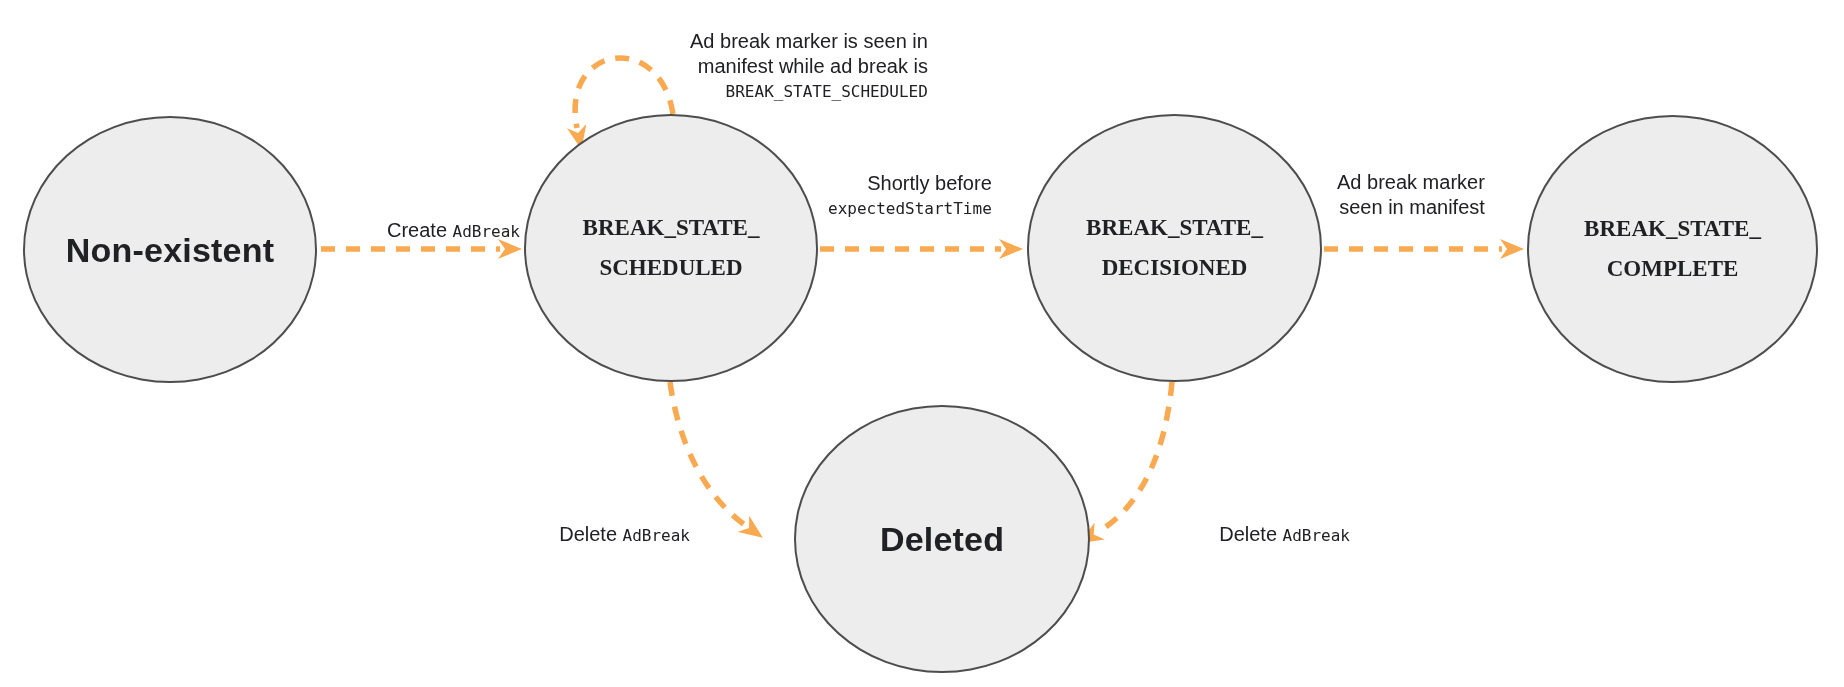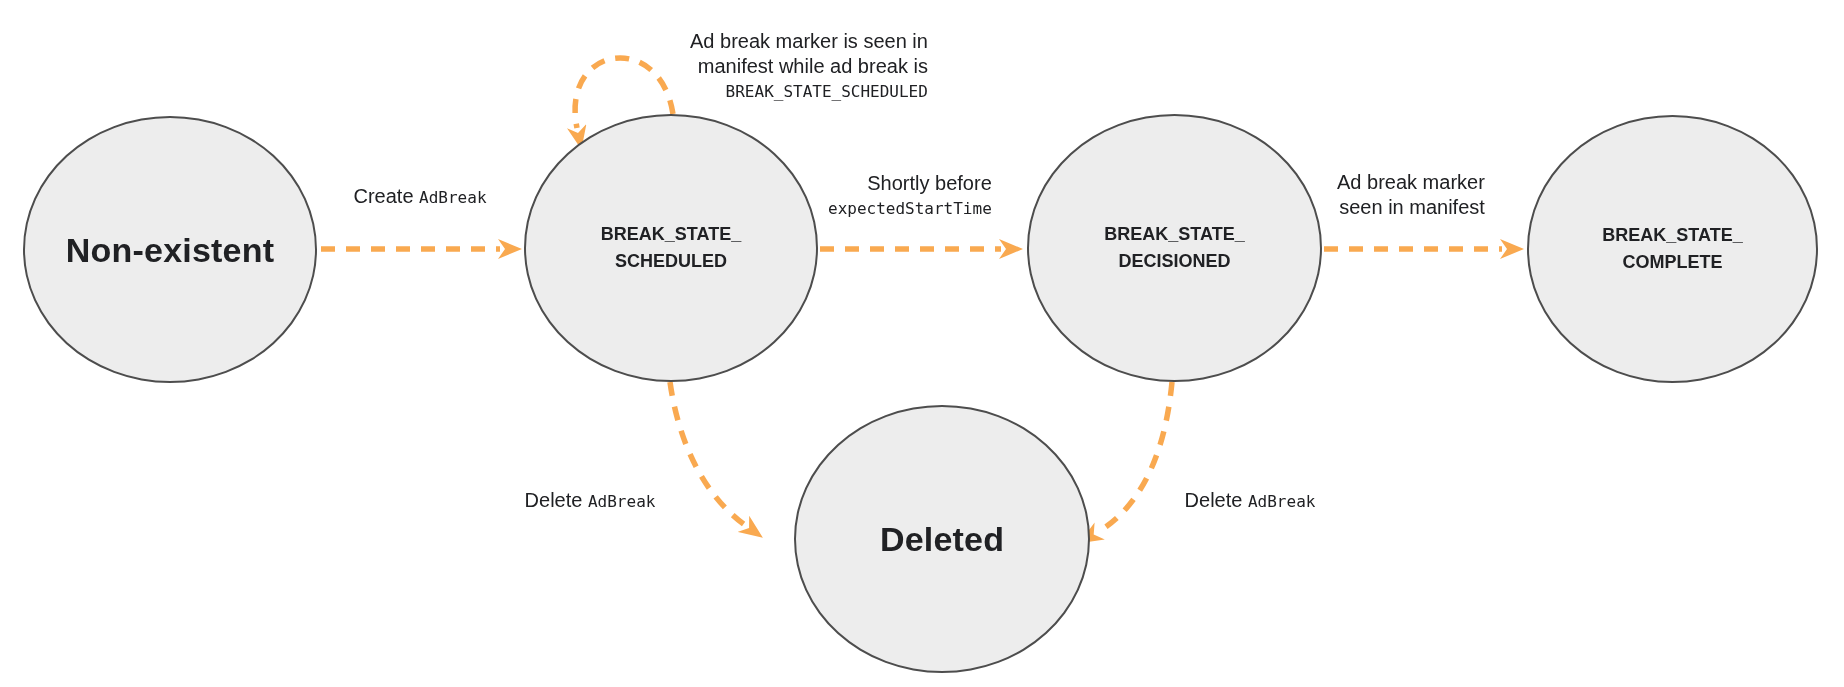--- a/index.html
+++ b/index.html
@@ -42,41 +42,41 @@
     text-align: center;
   }
   .node-label {
     font-weight: bold;
     font-size: 34px;
     line-height: 30px;
     white-space: pre-line;
     letter-spacing: 0.2px;
   }
   .node-label.mono {
-    font-family: Liberation Sans, sans-serif;
-    font-size: 18px;
-    line-height: 27px;
+    font-family: Liberation Serif, serif;
+    font-size: 23px;
+    line-height: 40px;
     letter-spacing: 0px;
   }
   .edge-label {
     position: absolute;
     font-size: 20px;
     line-height: 25px;
     text-align: right;
   }
   .edge-label .code {
     font-family: "DejaVu Sans Mono", monospace;
     font-size: 16px;
   }
   .edge-label .block {
     display: block;
     white-space: pre-line;
   }
   .center {
-    text-align: center;
+    margin-top: 34px;
   }
 </style>
 </head>
 <body>
 
 <div id="stage">
 
   <svg id="edges-svg" viewBox="0 0 1844 687" xmlns="http://www.w3.org/2000/svg">
     <defs>
       <marker id="arrowhead" viewBox="0 0 24 20" refX="2" refY="10" markerWidth="24" markerHeight="20" markerUnits="userSpaceOnUse" orient="auto">

